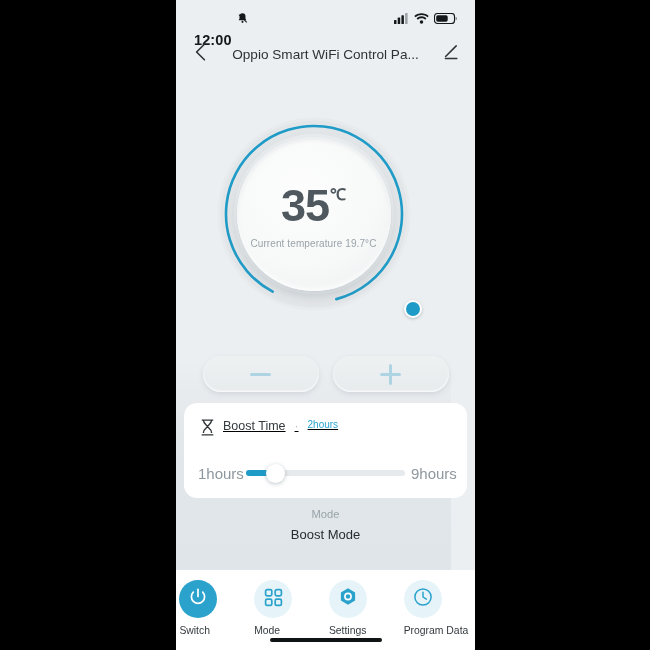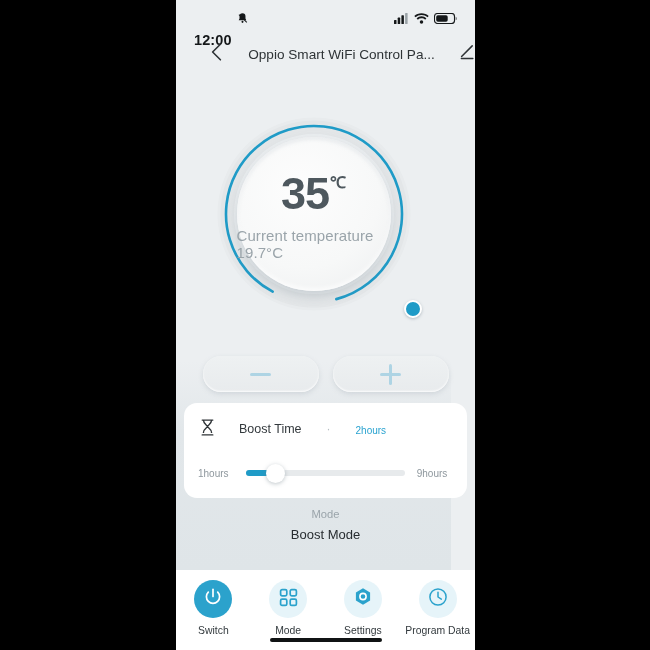--- a/index.html
+++ b/index.html
@@ -59,21 +59,21 @@
     gap: 5px;
   }
   .bell-mute { display: block; }
   .signal { display: block; }
   .wifi { display: block; }
   .battery { display: block; }
 
   
   .header {
     position: absolute;
-    left: 16px; top: 36px;
+    left: 0; top: 36px;
     width: 299px;
     height: 36px;
     display: flex;
     align-items: center;
     padding: 0 14px;
     box-sizing: border-box;
   }
   .back-btn {
     width: 20px; height: 24px;
     display: flex; align-items: center; justify-content: center;
@@ -142,21 +142,21 @@
   }
   .temp-unit {
     font-size: 16px;
     font-weight: bold;
     color: #4e585e;
     margin-top: 2px;
     margin-left: 1px;
   }
   .temp-current {
     margin-top: 12px;
-    font-size: 15px;
+    font-size: 10px;
     color: #9aa4aa;
     letter-spacing: 0.1px;
   }
   .dial-knob {
     position: absolute;
     width: 18px; height: 18px;
     border-radius: 50%;
     background: #1f9bc7;
     border: 2.5px solid #ffffff;
     box-sizing: border-box;
@@ -213,22 +213,23 @@
     left: 8px;
     width: 283px;
     height: 95px;
     background: #ffffff;
     border-radius: 13px;
     box-sizing: border-box;
     padding: 16px 16px 0 16px;
   }
   .boost-head {
     display: flex;
-    align-items: flex-end;
-    gap: 24px;
+    align-items: flex-start;
+    gap: 8px;
+    text-decoration: underline;
   }
   .hourglass { display: block; }
   .boost-label {
     font-size: 12.5px;
     color: #33393d;
   }
   .boost-dot {
     font-size: 12px;
     color: #b7bec3;
     margin: 0 1px;
@@ -239,21 +240,21 @@
   }
   .slider-row {
     position: absolute;
     left: 14px;
     top: 60px;
     width: 255px;
     display: flex;
     align-items: center;
   }
   .slider-min, .slider-max {
-    font-size: 10px;
+    font-size: 15px;
     color: #8e979d;
     white-space: nowrap;
   }
   .slider-min { width: 42px; }
   .slider-max { width: 42px; text-align: center; }
   .slider-track-wrap {
     position: relative;
     flex: 1;
     height: 20px;
     margin: 0 6px;
@@ -318,21 +319,21 @@
     display: flex;
     align-items: flex-start;
     justify-content: space-around;
     padding-top: 10px;
     box-sizing: border-box;
   }
   .tab {
     width: 68px;
     display: flex;
     flex-direction: column;
-    align-items: center;
+    align-items: flex-start;
     cursor: pointer;
   }
   .tab-circle {
     width: 38px; height: 38px;
     border-radius: 50%;
     background: #e6f4f9;
     display: flex;
     align-items: center;
     justify-content: center;
   }

